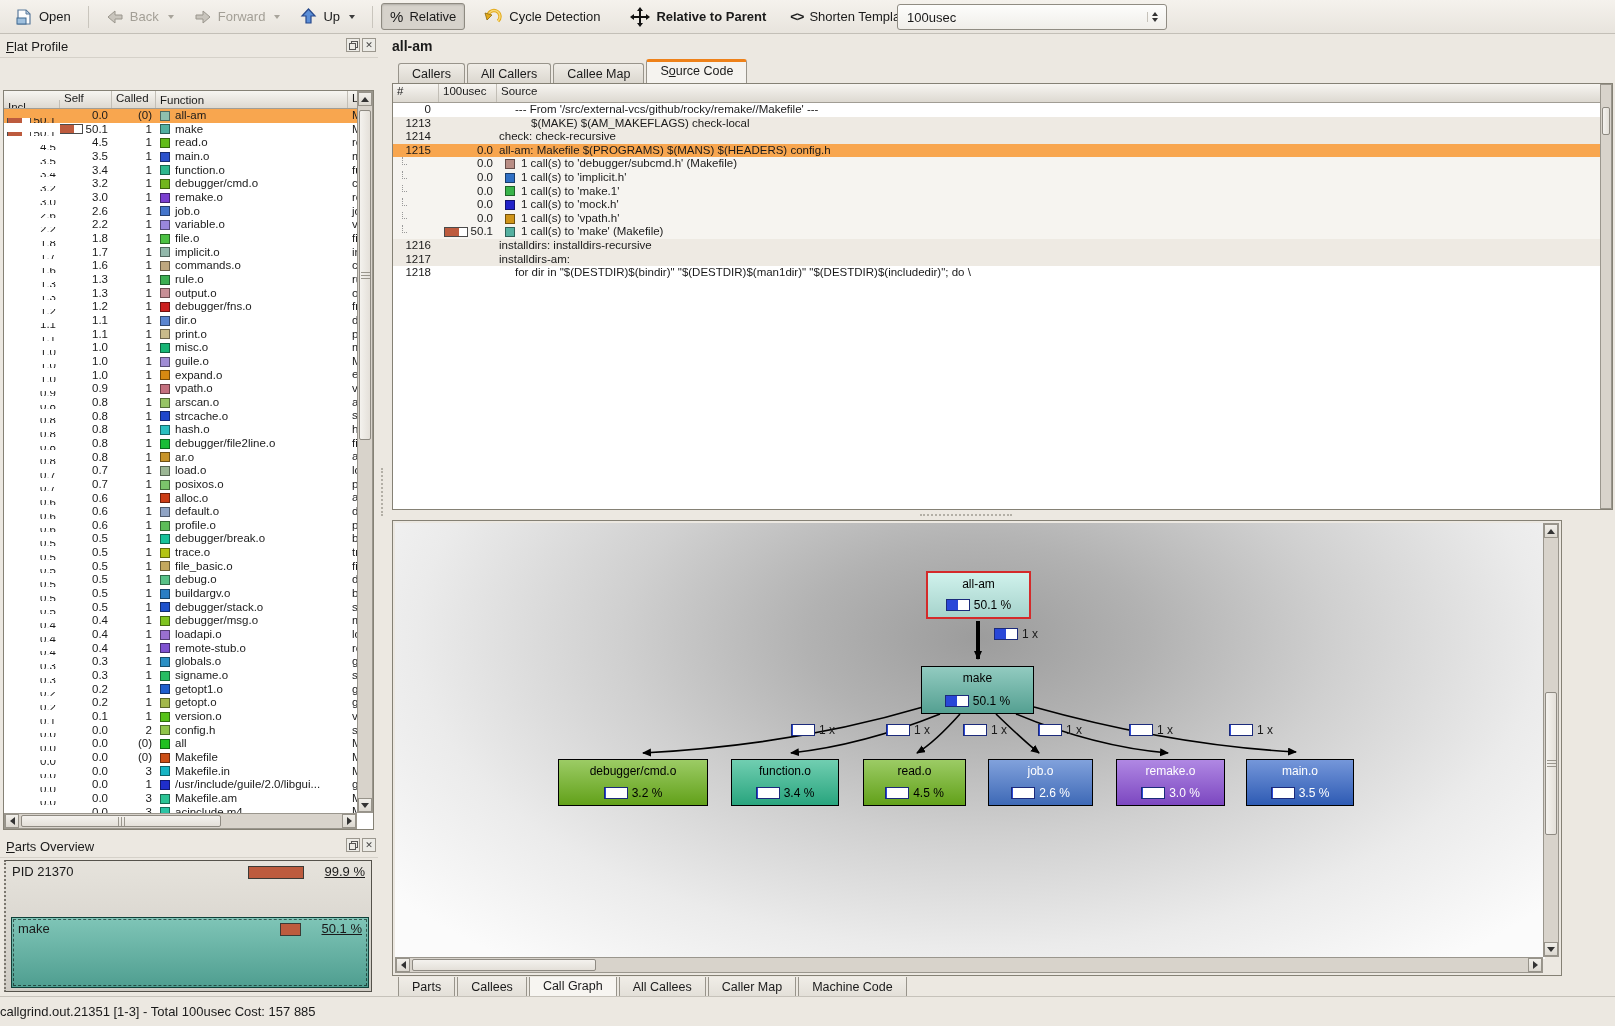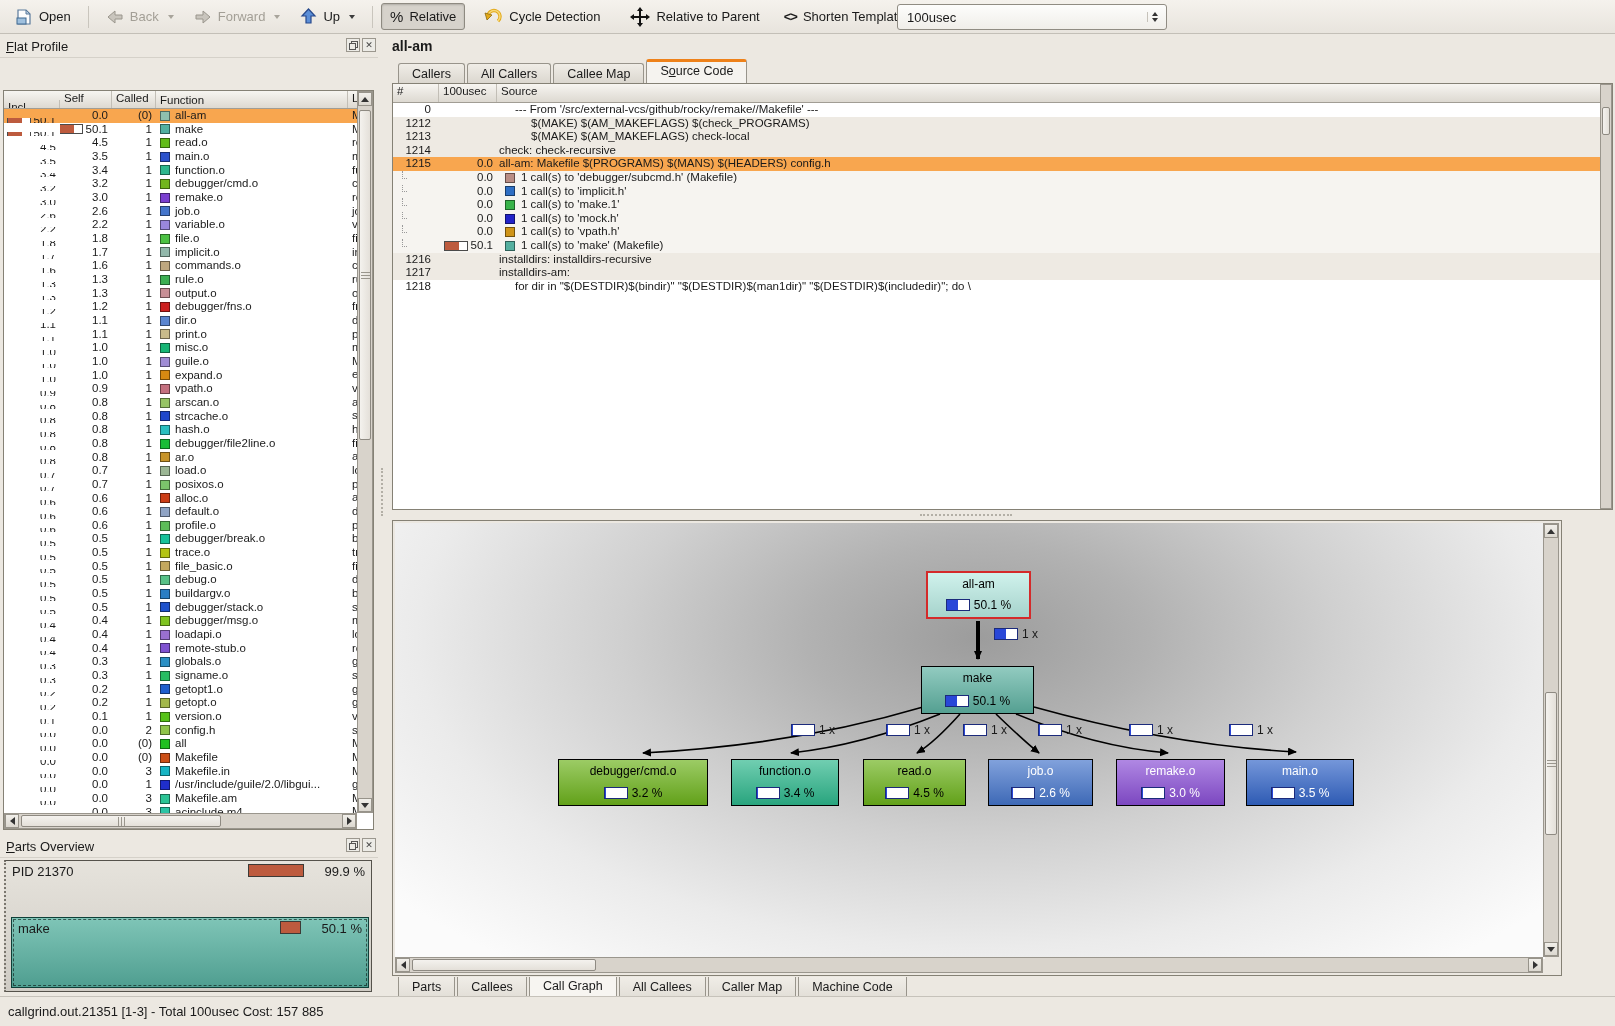--- a/index.html
+++ b/index.html
@@ -95,31 +95,31 @@
   .gnode { position:absolute; border:1px solid #000; font-size:12px; display:flex; flex-direction:column;
     justify-content:space-between; padding:4px 6px 5px;
     background-image:linear-gradient(rgba(255,255,255,.32),rgba(0,0,0,.10)); }
   .gnode .t { text-align:center; overflow:hidden; white-space:nowrap; }
   .gnode .b { display:flex; align-items:center; gap:4px; justify-content:center; }
   .gnode.selnode { border:2px solid #d42a2a; }
   .elabel { position:absolute; display:flex; align-items:center; gap:4px; font-size:12px; }
 
   
   .statusbar { position:absolute; left:0; top:996px; width:1615px; height:30px; border-top:1px solid #c6c2ba;
-    font-size:13px; display:flex; align-items:center; padding-left:8px; background:#ece8e1; }
+    font-size:13px; display:flex; align-items:center; padding-left:0; background:#ece8e1; }
   .hsplit-grip { position:absolute; left:920px; top:514px; width:92px; border-top:2px dotted #b3afa6; }
   .vsplit-grip { position:absolute; left:381px; top:468px; height:48px; border-left:2px dotted #b3afa6; }
 
   .parts-frame { position:absolute; border:1px solid #55524b; border-left:2px dotted #7a766e;
     background:linear-gradient(#e6e3dc,#cfcbc4); font-size:13px; }
   .pbar { height:13px; border:1px solid #3c3a36; background:#bd5b3e; flex:none; }
   .part-make { position:absolute; border:1px solid #0e3f38; outline:1px dashed rgba(0,0,0,.55); outline-offset:-3px;
     background:linear-gradient(#7fc5b7,#4f9e90); }
   .prow { display:flex; justify-content:space-between; align-items:flex-start; padding:3px 6px; }
-  .prow .r { display:flex; align-items:flex-start; gap:21px; }
+  .prow .r { display:flex; align-items:flex-end; gap:21px;text-decoration:underline; }
 </style>
 </head>
 <body>
 
 <div class="toolbar">
   <div class="tbtn">
     <svg width="18" height="18" viewBox="0 0 18 18">
         <path d="M3 2 h8 l4 4 v10 h-12 z" fill="#fdfdfd" stroke="#5a7a9c" stroke-width="1.2"></path>
         <path d="M11 2 l4 4 h-4 z" fill="#b8cce0" stroke="#5a7a9c" stroke-width="1"></path>
         <rect x="2" y="10" width="9" height="6" fill="#9fc0de" stroke="#3f6890" stroke-width="1"></rect>
@@ -154,21 +154,21 @@
     <span>Relative</span>
   </div>
   <div class="tbtn" style="margin-left:8px;">
     <svg width="19" height="17" viewBox="0 0 19 17">
         <path d="M14 13 A6 6 0 1 0 4 9" fill="none" stroke="#e3a918" stroke-width="3.4"></path>
         <path d="M14 13 A6 6 0 1 0 4 9" fill="none" stroke="#f6d878" stroke-width="1.4"></path>
         <path d="M1 5 L8 7 L3 12 z" fill="#e3a918" stroke="#8a6a10" stroke-width=".8"></path>
       </svg>
     <span>Cycle Detection</span>
   </div>
-  <div class="tbtn" style="margin-left:10px;">
+  <div class="tbtn" style="margin-left:10px;font-weight:bold;">
     <svg width="20" height="20" viewBox="0 0 20 20">
         <g stroke="#111" stroke-width="2" fill="#111">
           <line x1="10" y1="3" x2="10" y2="17"></line>
           <line x1="3" y1="10" x2="17" y2="10"></line>
           <path d="M10 0 L13 4 L7 4 z" stroke-width="0"></path>
           <path d="M10 20 L13 16 L7 16 z" stroke-width="0"></path>
           <path d="M0 10 L4 7 L4 13 z" stroke-width="0"></path>
           <path d="M20 10 L16 7 L16 13 z" stroke-width="0"></path>
         </g>
       </svg>
@@ -1011,21 +1011,20 @@
   </div>
 
 <div class="tframe" style="left:392px; top:83px; width:1221px; height:427px;">
   <div class="thead" style="height:19px;">
     <div class="th" style="width:46px;">#</div>
     <div class="th" style="width:58px;">100usec</div>
     <div class="th" style="flex:1;">Source</div>
   </div>
   <div id="src-rows" style="position:absolute; left:0; top:19px; right:12px; bottom:0; overflow:hidden;">
       <div class="src-row bg-w"><div class="sc-line">0</div><div class="sc-cost"></div><div class="sc-src" style="padding-left: 18px;"><span>--- From '/src/external-vcs/github/rocky/remake//Makefile' ---</span></div></div>
-      <div class="src-row bg-b"><div class="sc-line">1212</div><div class="sc-cost"></div><div class="sc-src" style="padding-left: 34px;"><span>$(MAKE) $(AM_MAKEFLAGS) $(check_PROGRAMS)</span></div></div>
       <div class="src-row bg-b"><div class="sc-line">1213</div><div class="sc-cost"></div><div class="sc-src" style="padding-left: 34px;"><span>$(MAKE) $(AM_MAKEFLAGS) check-local</span></div></div>
       <div class="src-row bg-b"><div class="sc-line">1214</div><div class="sc-cost"></div><div class="sc-src" style="padding-left: 2px;"><span>check: check-recursive</span></div></div>
       <div class="src-row sel"><div class="sc-line">1215</div><div class="sc-cost"><span>0.0</span></div><div class="sc-src" style="padding-left: 2px;"><span>all-am: Makefile $(PROGRAMS) $(MANS) $(HEADERS) config.h</span></div></div>
       <div class="src-row bg-w2"><div class="sc-line tree"></div><div class="sc-cost"><span>0.0</span></div><div class="sc-src" style="padding-left: 8px;"><span class="sq" style="background: rgb(185, 141, 132);"></span><span>1 call(s) to 'debugger/subcmd.h' (Makefile)</span></div></div>
       <div class="src-row bg-w2"><div class="sc-line tree"></div><div class="sc-cost"><span>0.0</span></div><div class="sc-src" style="padding-left: 8px;"><span class="sq" style="background: rgb(47, 111, 196);"></span><span>1 call(s) to 'implicit.h'</span></div></div>
       <div class="src-row bg-w2"><div class="sc-line tree"></div><div class="sc-cost"><span>0.0</span></div><div class="sc-src" style="padding-left: 8px;"><span class="sq" style="background: rgb(57, 180, 74);"></span><span>1 call(s) to 'make.1'</span></div></div>
       <div class="src-row bg-w2"><div class="sc-line tree"></div><div class="sc-cost"><span>0.0</span></div><div class="sc-src" style="padding-left: 8px;"><span class="sq" style="background: rgb(34, 34, 200);"></span><span>1 call(s) to 'mock.h'</span></div></div>
       <div class="src-row bg-w2"><div class="sc-line tree"></div><div class="sc-cost"><span>0.0</span></div><div class="sc-src" style="padding-left: 8px;"><span class="sq" style="background: rgb(207, 148, 24);"></span><span>1 call(s) to 'vpath.h'</span></div></div>
       <div class="src-row bg-w2"><div class="sc-line tree"></div><div class="sc-cost"><span class="mbar"><i style="width: 66%;"></i></span><span>50.1</span></div><div class="sc-src" style="padding-left: 8px;"><span class="sq" style="background: rgb(85, 176, 160);"></span><span>1 call(s) to 'make' (Makefile)</span></div></div>
       <div class="src-row bg-b"><div class="sc-line">1216</div><div class="sc-cost"></div><div class="sc-src" style="padding-left: 2px;"><span>installdirs: installdirs-recursive</span></div></div>

